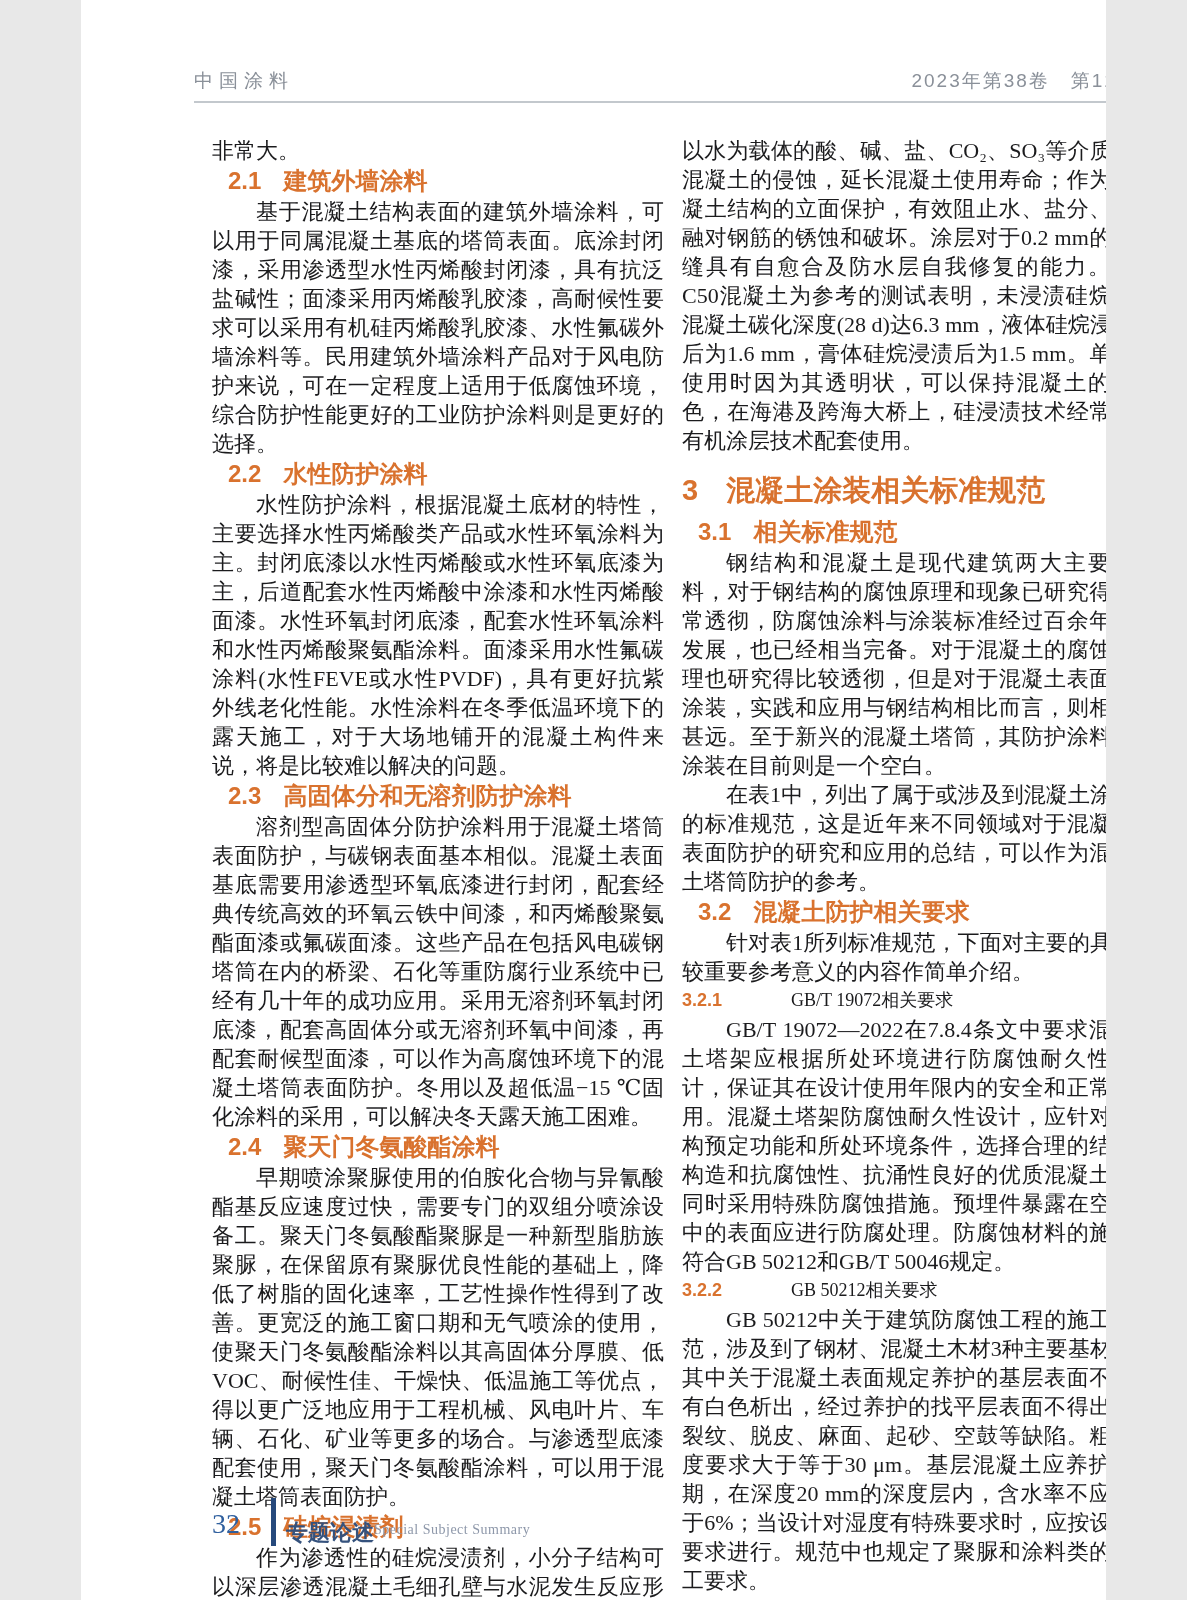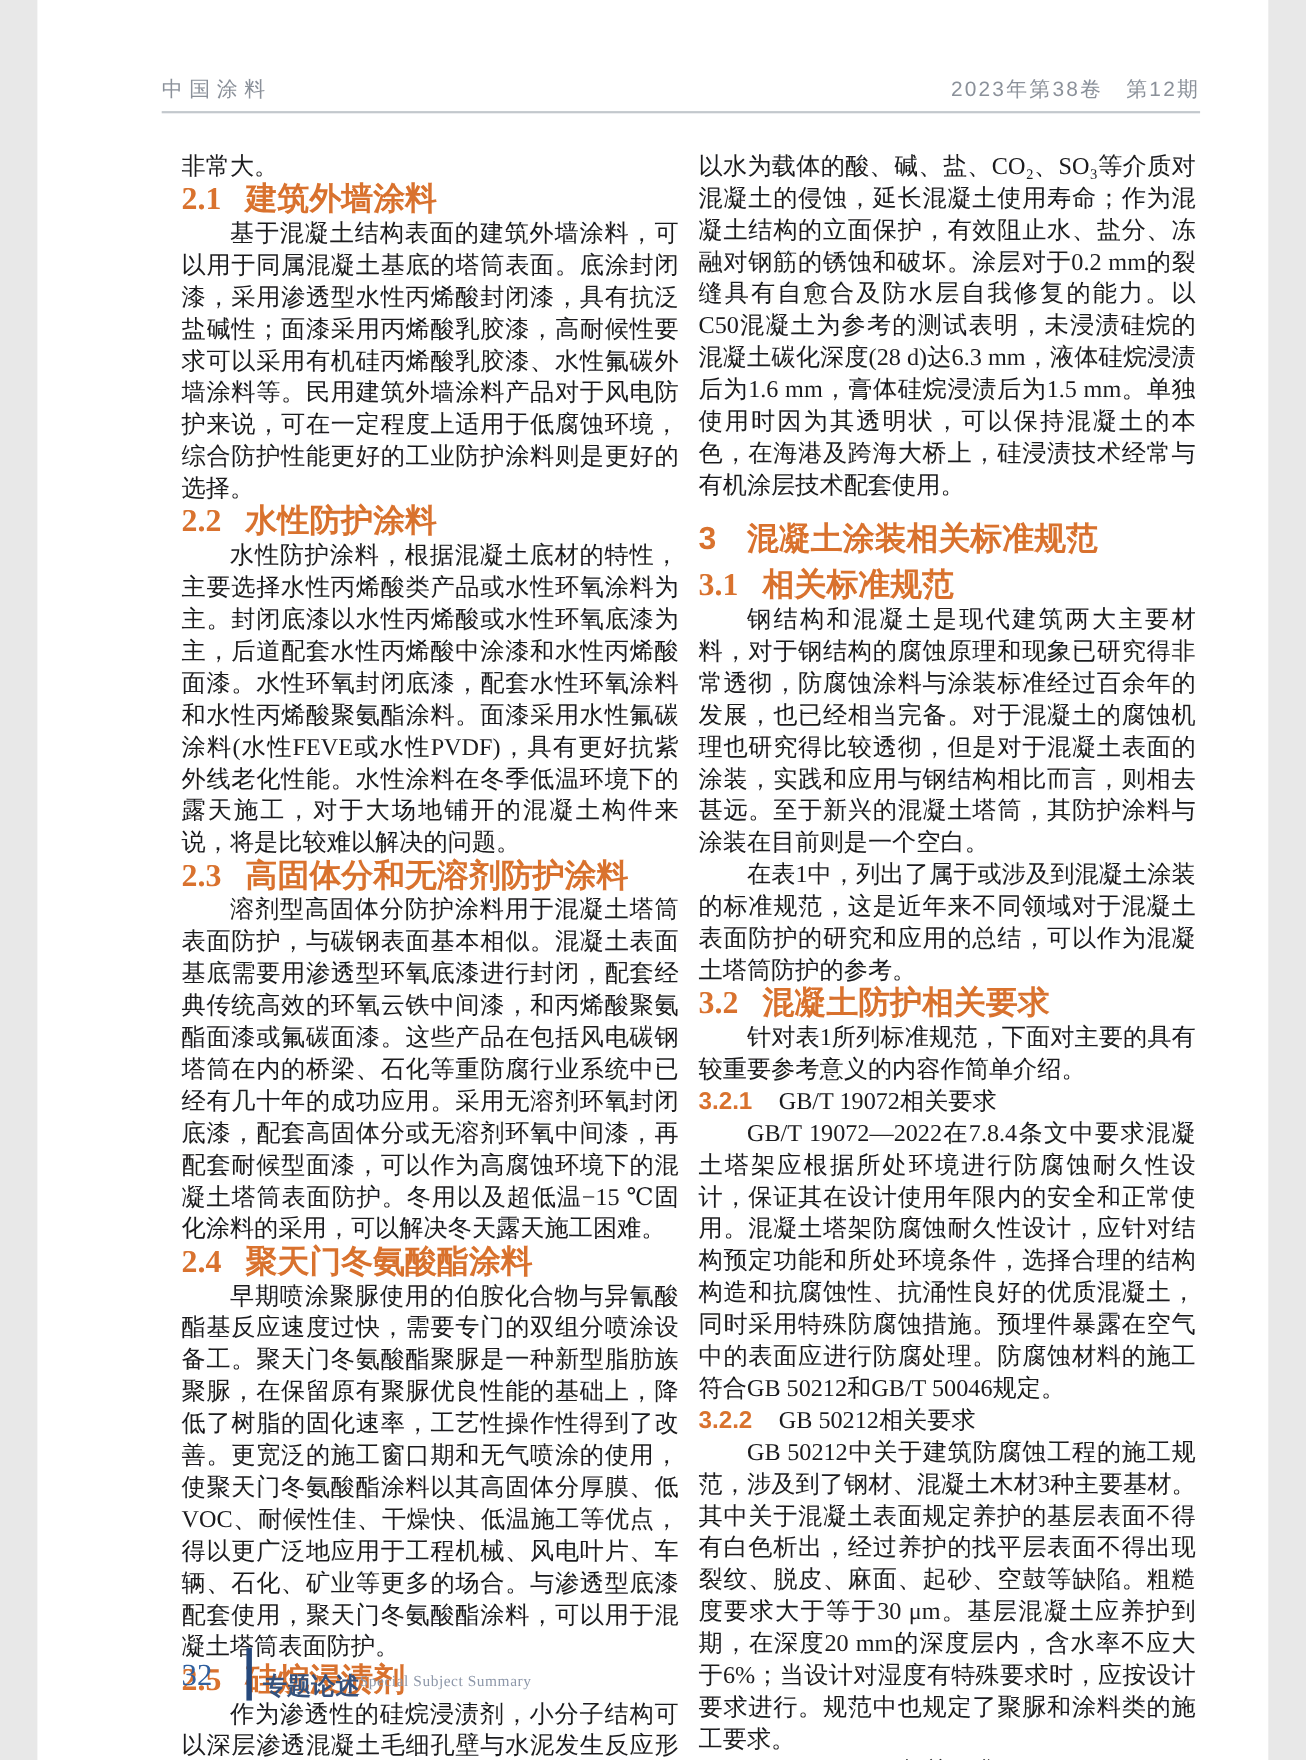--- a/index.html
+++ b/index.html
@@ -1,18 +1,18 @@
 <!DOCTYPE html>
 <html><head>
 <meta charset="utf-8">
 <style>
   html,body { margin:0; padding:0; background:#e8e8e8; }
   .page {
     position:relative;
-    width:1119px; height:1600px;
+    width:1025px; height:1600px;
     margin:0 auto;
     background:#ffffff;
     overflow:hidden;
     font-family:"Liberation Serif","DejaVu Serif",serif;
     color:#1b1b1d;
   }
   
   .header {
     position:absolute; left:113px; top:68px; width:944px;
     display:flex; justify-content:space-between; align-items:flex-end;
@@ -32,40 +32,40 @@
   .col p {
     margin:0;
     font-size:22px; line-height:29px;
     text-align:justify;
     text-indent:2em;
   }
   .col p.cont { text-indent:0; }
   
   .h2 {
     display:flex; align-items:baseline;
-    margin:1px 0;
-    font-family:Liberation Serif, serif;
+    margin:1px 16px;
+    font-family:Liberation Sans, sans-serif;
     font-weight:bold; color:#d9722e;
-    font-size:29px; line-height:30px;
+    font-size:24px; line-height:30px;
   }
   .h2 .h-num { margin-right:22px; }
   
   .h1 {
     display:flex; align-items:baseline;
     margin:16px 0 8px 0;
     font-family:"Liberation Sans","DejaVu Sans",sans-serif;
     font-weight:bold; color:#d9722e;
     font-size:29px; line-height:38px;
   }
   .h1 .h-num { margin-right:28px; }
   
   .h3 {
     display:flex; align-items:flex-end;
     margin:0;
-    font-size:22px; line-height:29px;
+    font-size:18px; line-height:29px;gap:45px;
   }
   .h3 .h-num {
     font-family:"Liberation Sans","DejaVu Sans",sans-serif;
     font-weight:bold; color:#d9722e;
     margin-right:24px;
   }
   .h3 .h-title { font-weight:normal; color:#1b1b1d; }
   
   .footer {
     position:absolute; left:131px; top:1498px;

